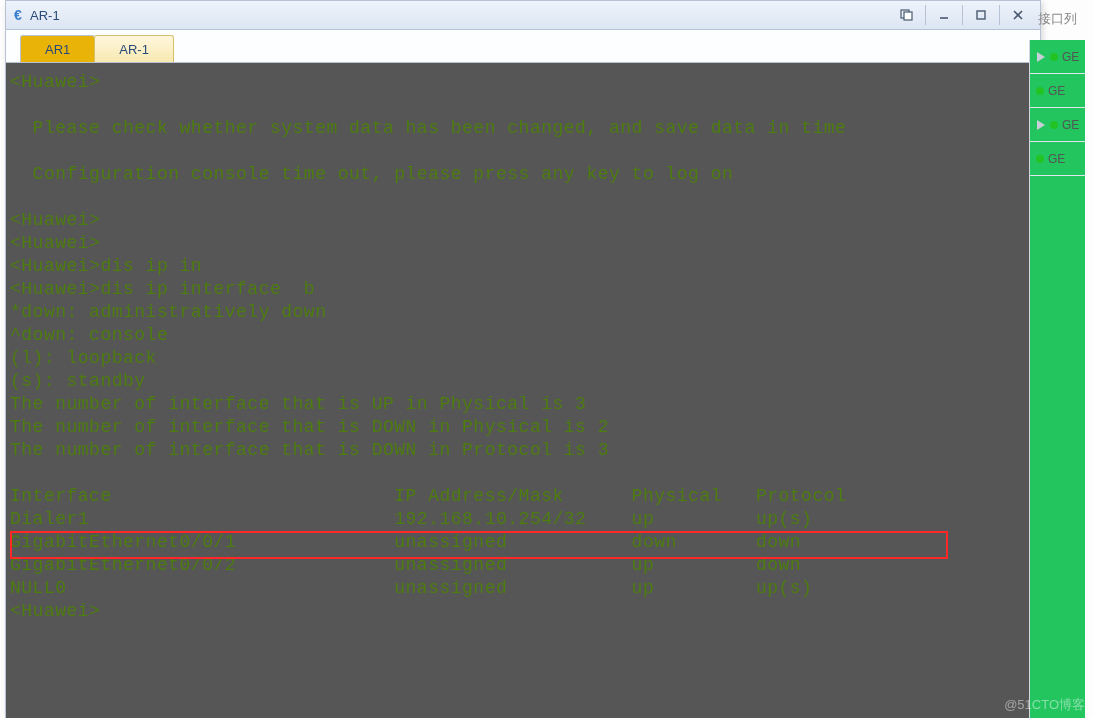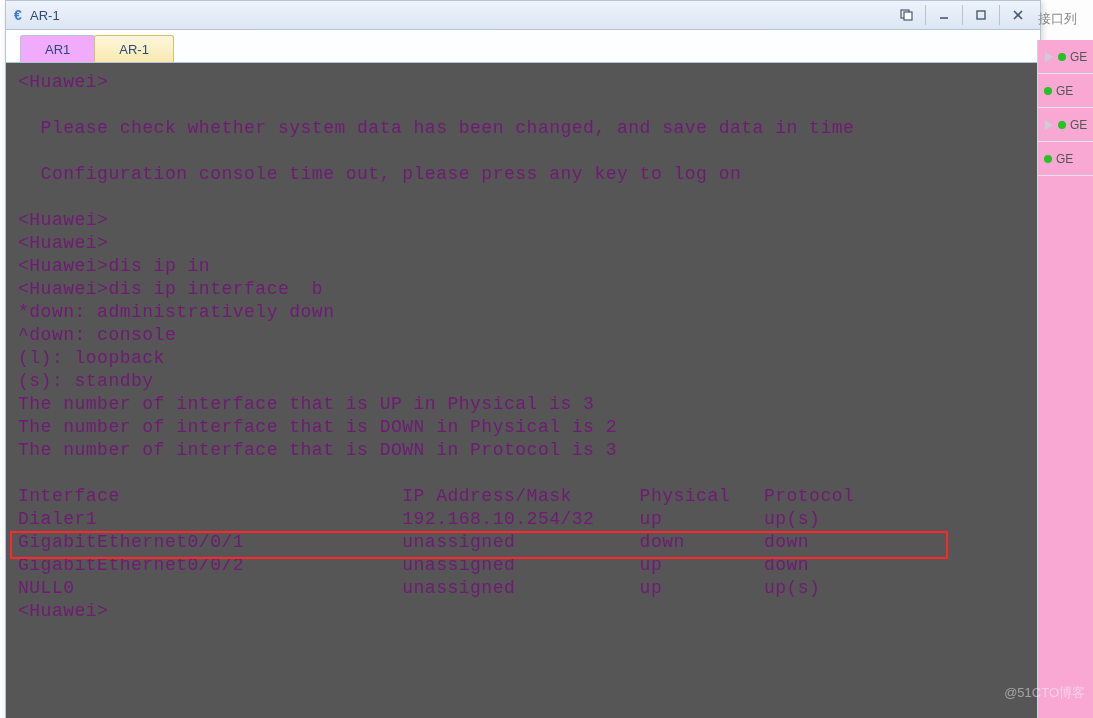--- a/index.html
+++ b/index.html
@@ -41,24 +41,24 @@
     background:#333;
   }
   .link-dot { position:absolute; top:207px; width:9px; height:9px; background:#23c423; border-radius:2px; }
   .link-dot.d1 { left:282px; }
   .link-dot.d2 { left:572px; }
   .bg-label { position:absolute; font-size:12px; color:#222; }
   .bg-tag { position:absolute; font-size:12px; color:#000; background:#27d027; border:1px solid #0a7d0a; padding:0 4px; }
 
   .right-panel {
     position:absolute;
-    right:0; top:40px;
+    right:8px; top:40px;
     width:55px;
     height:678px;
-    background:#f9a8d4;
+    background:#22c55e;
     border-left:1px solid #d0d7e2;
     z-index: 50;
   }
   .rp-row {
     display:flex; align-items:center;
     height:33px;
     border-bottom:1px solid #e0e6ee;
     font-size:12px; color:#555;
     padding-left:6px;
     gap:4px;
@@ -115,51 +115,51 @@
   .tab {
     height:26px;
     padding:0 24px;
     display:flex;align-items:center;
     border:1px solid #b7c3d4;
     border-bottom:none;
     margin-right:-1px;
     font-size:13px;
     color:#2a4a78;
     border-radius:3px 3px 0 0;
-    background:#f0abfc;
+    background:#eab308;
     cursor:pointer;
   }
   .tab.active {
     background:linear-gradient(#fff7dd,#f7e9b0);
     border-color:#d7c06a;
     font-weight:500;
   }
 
   .terminal-body {
     flex:1;
     background:rgba(56,56,56,0.85);
-    padding:8px 12px;
+    padding:8px 4px;
     font-family:"Consolas","Courier New",monospace;
     font-size:18px;
     line-height:23px;
     letter-spacing:0.5px;
-    color:#701a75;
+    color:#4d7c0f;
     overflow:hidden;
     position:relative;
   }
   .term-line { white-space:pre; }
   .highlight-box {
     position:absolute;
     border:2px solid #ff2828;
     pointer-events:none;
   }
 
   .watermark {
     position:absolute;
-    right:8px; bottom:16px;
+    right:8px; bottom:4px;
     font-size:13px;
     color:rgba(255,255,255,0.45);
     z-index:60;
     font-family:Arial,sans-serif;
   }
   .side-text {
     position:absolute;
     right:16px; top:10px;
     font-size:13px;
     color:#888;

